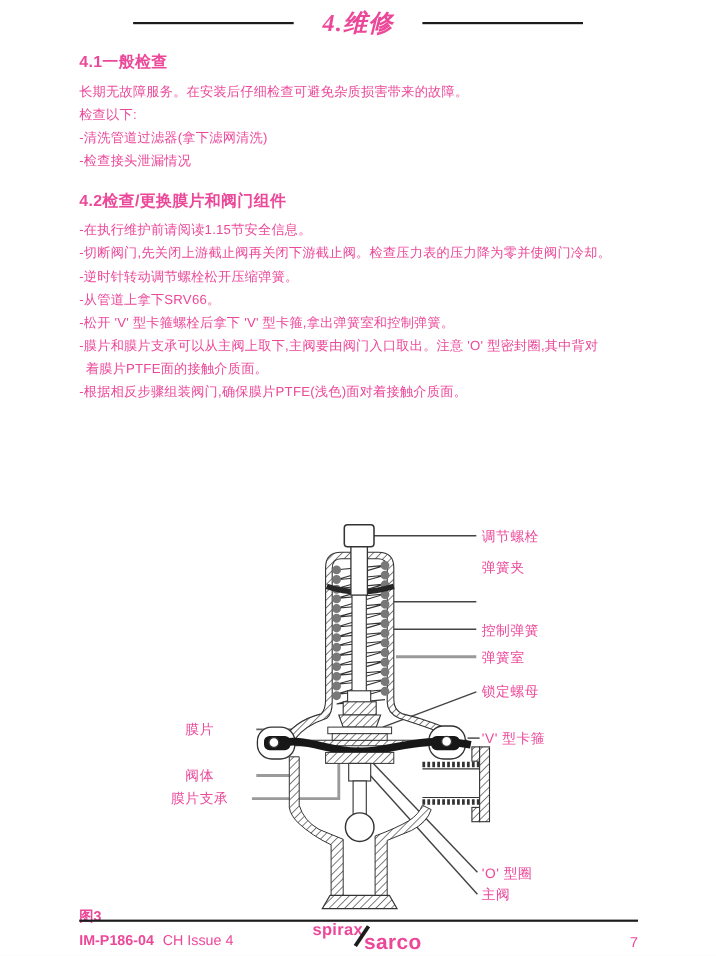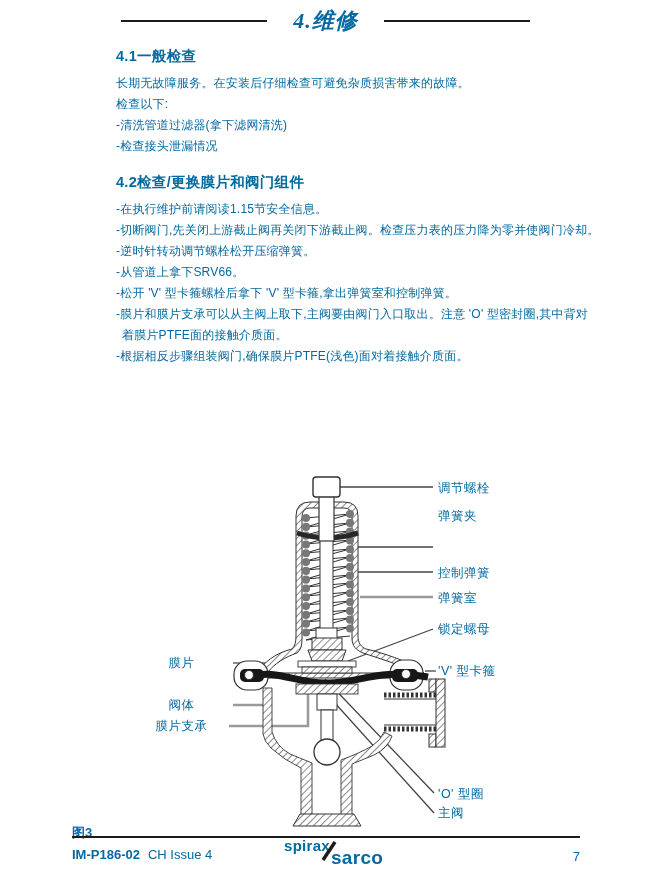--- a/index.html
+++ b/index.html
@@ -1,26 +1,26 @@
 <!DOCTYPE html>
 <html><head>
 <meta charset="utf-8">
 <style>
   html,body{margin:0;padding:0;background:#e8e8e8;}
   .page{
     position:relative;width:651px;height:869px;background:#ffffff;
-    font-family:"Liberation Sans","DejaVu Sans",sans-serif;color:#0369a1;
+    font-family:"Liberation Sans","DejaVu Sans",sans-serif;color:#ec4899;
     overflow:hidden;margin:0 auto;
   }
   
   .hdr{position:absolute;left:0;top:6px;width:651px;display:flex;align-items:center;justify-content:center;gap:26px;}
   .hdr-line{width:146px;height:2px;background:#1c1c1c;}
   .title{font-size:22px;font-weight:bold;font-style:italic;letter-spacing:1px;font-family:"Liberation Serif","DejaVu Serif",serif;}
   
-  .sec{position:absolute;left:72px;width:512px;margin-left:44px;}
+  .sec{position:absolute;left:72px;width:512px;}
   .sec h2{margin:0 0 7px 0;font-size:14.5px;font-weight:bold;letter-spacing:.3px;}
   .sec p{margin:0;font-size:12px;line-height:21px;letter-spacing:.2px;white-space:nowrap;}
   .sec p.cont{padding-left:6px;}
   
   .dlabel{position:absolute;font-size:12.5px;letter-spacing:.5px;white-space:nowrap;}
   .dlabel.right{left:438px;}
   .dlabel.leftcol{left:130px;width:103px;text-align:center;}
   .figcap{position:absolute;left:72px;top:812px;font-size:13px;font-weight:bold;margin-top:12px;}
   
   .foot-rule{position:absolute;left:72px;top:836px;width:508px;height:2px;background:#1c1c1c;}
@@ -151,21 +151,21 @@
   <div class="dlabel right" style="top:663px">'V' 型卡箍</div>
   <div class="dlabel right" style="top:786px">'O' 型圈</div>
   <div class="dlabel right" style="top:805px">主阀</div>
   <div class="dlabel leftcol" style="top:655px">膜片</div>
   <div class="dlabel leftcol" style="top:697px">阀体</div>
   <div class="dlabel leftcol" style="top:718px">膜片支承</div>
   <div class="figcap">图3</div>
 
   <div class="foot-rule"></div>
   <div class="foot">
-    <span class="doc-code">IM-P186-02</span><span class="issue">CH Issue 4</span>
+    <span class="doc-code">IM-P186-04</span><span class="issue">CH Issue 4</span>
     <span class="pageno">7</span>
     <div class="logo">
       <span class="t1">spirax</span>
       <svg width="18" height="22">
           <path d="M3,20 L15,2" stroke="#1c1c1c" stroke-width="3.5" fill="none"></path>
         </svg>
       <span class="t2">sarco</span>
     </div>
   </div>
 

